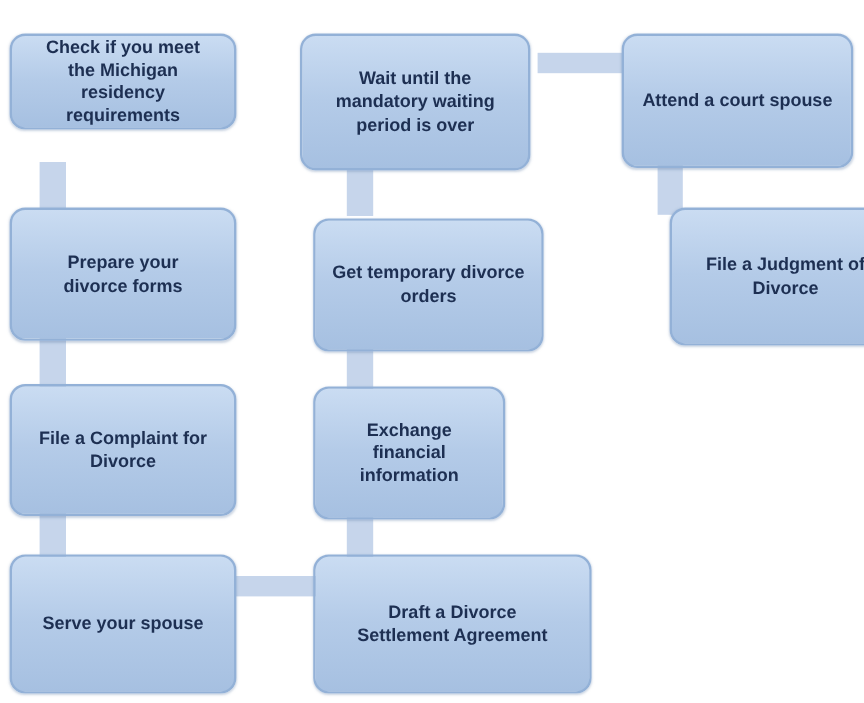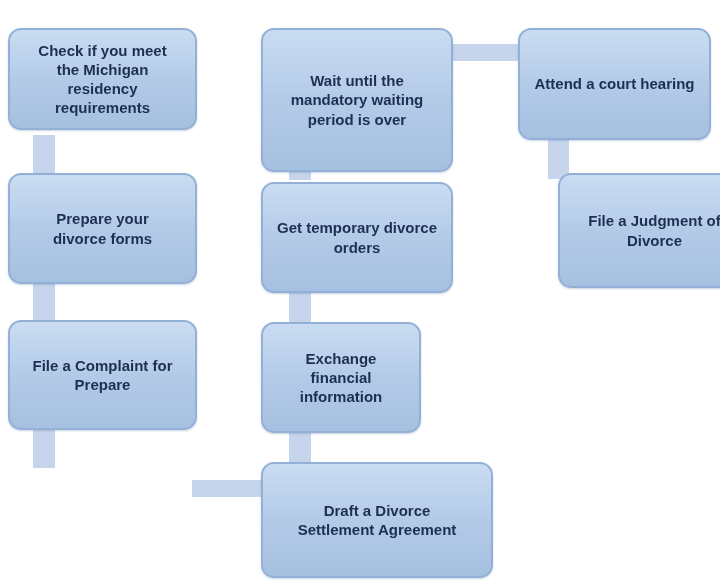--- a/index.html
+++ b/index.html
@@ -44,25 +44,25 @@
     box-shadow: 0 1px 2px rgba(100, 130, 170, 0.35);
     display: flex;
     align-items: center;
     justify-content: center;
     text-align: center;
     color: var(--text, #1d2f52);
     font-weight: bold;
     font-size: 15px;
     line-height: 1.28;
   }
-  .n-l1 { left: 8px;   top: 28px;  width: 189px; height: 102px; padding: 0 18px; justify-content: center; }
+  .n-l1 { left: 8px;   top: 28px;  width: 189px; height: 80px; padding: 0 18px; justify-content: center; }
   .n-l2 { left: 8px;   top: 173px; width: 189px; height: 111px; padding: 0 34px; }
   .n-l3 { left: 8px;   top: 320px; width: 189px; height: 110px; padding: 0 10px; }
   .n-l4 { left: 8px;   top: 462px; width: 189px; height: 116px; padding: 0 8px;  }
-  .n-m1 { left: 261px; top: 28px;  width: 192px; height: 144px; padding: 0 12px; }
+  .n-m1 { left: 250px; top: 28px;  width: 192px; height: 114px; padding: 0 12px; }
   .n-m2 { left: 261px; top: 182px; width: 192px; height: 111px; padding: 0 12px; }
   .n-m3 { left: 261px; top: 322px; width: 160px; height: 111px; padding: 0 12px; }
   .n-m4 { left: 261px; top: 462px; width: 232px; height: 116px; padding: 0 28px; }
   .n-r1 { left: 518px; top: 28px;  width: 193px; height: 112px; padding: 0 14px; }
   .n-r2 { left: 518px; top: 173px; width: 193px; height: 115px; padding: 0 12px; margin-left: 40px; }
 </style>
 </head>
 <body>
 
 <div class="canvas">
@@ -77,34 +77,37 @@
   <div class="connector c-top"></div>
   <div class="connector c-r1"></div>
 
   <div class="node n-l1">
     <span>Check if you meet the Michigan residency requirements</span>
   </div>
   <div class="node n-l2">
     <span>Prepare your divorce forms</span>
   </div>
   <div class="node n-l3">
-    <span>File a Complaint for Prepare</span>
+    <span>File a Complaint for Divorce</span>
+  </div>
+  <div class="node n-l4">
+    <span>Serve your spouse</span>
   </div>
   <div class="node n-m1">
     <span>Wait until the mandatory waiting period is over</span>
   </div>
   <div class="node n-m2">
     <span>Get temporary divorce orders</span>
   </div>
   <div class="node n-m3">
     <span>Exchange financial information</span>
   </div>
   <div class="node n-m4">
     <span>Draft a Divorce Settlement Agreement</span>
   </div>
   <div class="node n-r1">
-    <span>Attend a court hearing</span>
+    <span>Attend a court spouse</span>
   </div>
   <div class="node n-r2">
     <span>File a Judgment of Divorce</span>
   </div>
 
 </div>
 
 </body></html>

